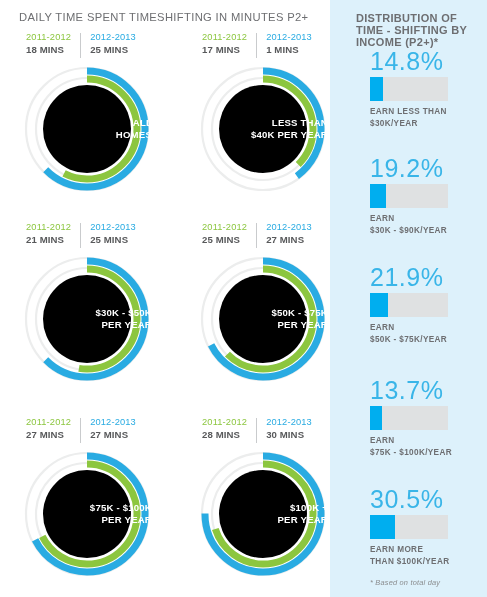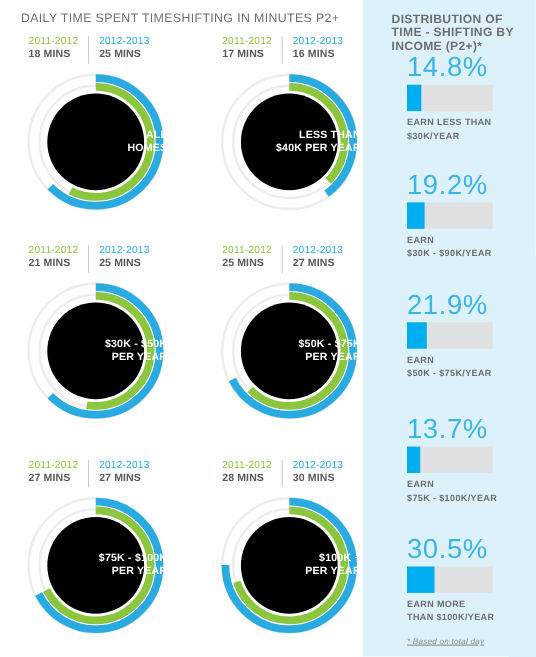--- a/index.html
+++ b/index.html
@@ -79,21 +79,20 @@
     background: #00aeef;
   }
   .income-label {
     margin-top: 5px; font-size: 8.2px; font-weight: 700;
     color: #6d6e71; letter-spacing: 0.35px; line-height: 11.5px;
   }
   #footnote {
     position: absolute; left: 40px; top: 578px;
     font-size: 7.4px; font-style: italic; color: #8b8d8f;
     letter-spacing: 0.2px;
-    text-decoration: underline;
   }
 </style>
 </head>
 <body>
 
 <div id="page">
 
   <div id="left-panel">
     <div id="main-title">DAILY TIME SPENT TIMESHIFTING IN MINUTES P2+</div>
 
@@ -126,21 +125,21 @@
 
     <div class="donut-cell" style="left:190px; top:32px;">
       <div class="legend">
         <div class="legend-col first">
           <span class="legend-year y1">2011-2012</span>
           <span class="legend-val">17 MINS</span>
         </div>
         <div class="legend-div"></div>
         <div class="legend-col second">
           <span class="legend-year y2">2012-2013</span>
-          <span class="legend-val">16 MINS</span>
+          <span class="legend-val">1 MINS</span>
         </div>
       </div>
       <div class="donut-wrap">
         <svg class="donut-svg" width="130" height="130" viewBox="0 0 130 130">
           <circle cx="65" cy="65" r="61" fill="none" stroke="#eceded" stroke-width="2.2"></circle>
           <circle cx="65" cy="65" r="51" fill="none" stroke="#eceded" stroke-width="2.2"></circle>
           <circle class="arc-outer" cx="65" cy="65" r="58" fill="none" stroke="#29abe2" stroke-width="7" stroke-linecap="butt" transform="rotate(-90 65 65)" stroke-dasharray="145.7698991265664 219.65484868984962"></circle>
           <circle class="arc-inner" cx="65" cy="65" r="50" fill="none" stroke="#8cc63f" stroke-width="7" stroke-linecap="butt" transform="rotate(-90 65 65)" stroke-dasharray="117.80972450961724 197.34954084936209"></circle>
           <circle cx="65" cy="65" r="44" fill="#000000"></circle>
         </svg>

